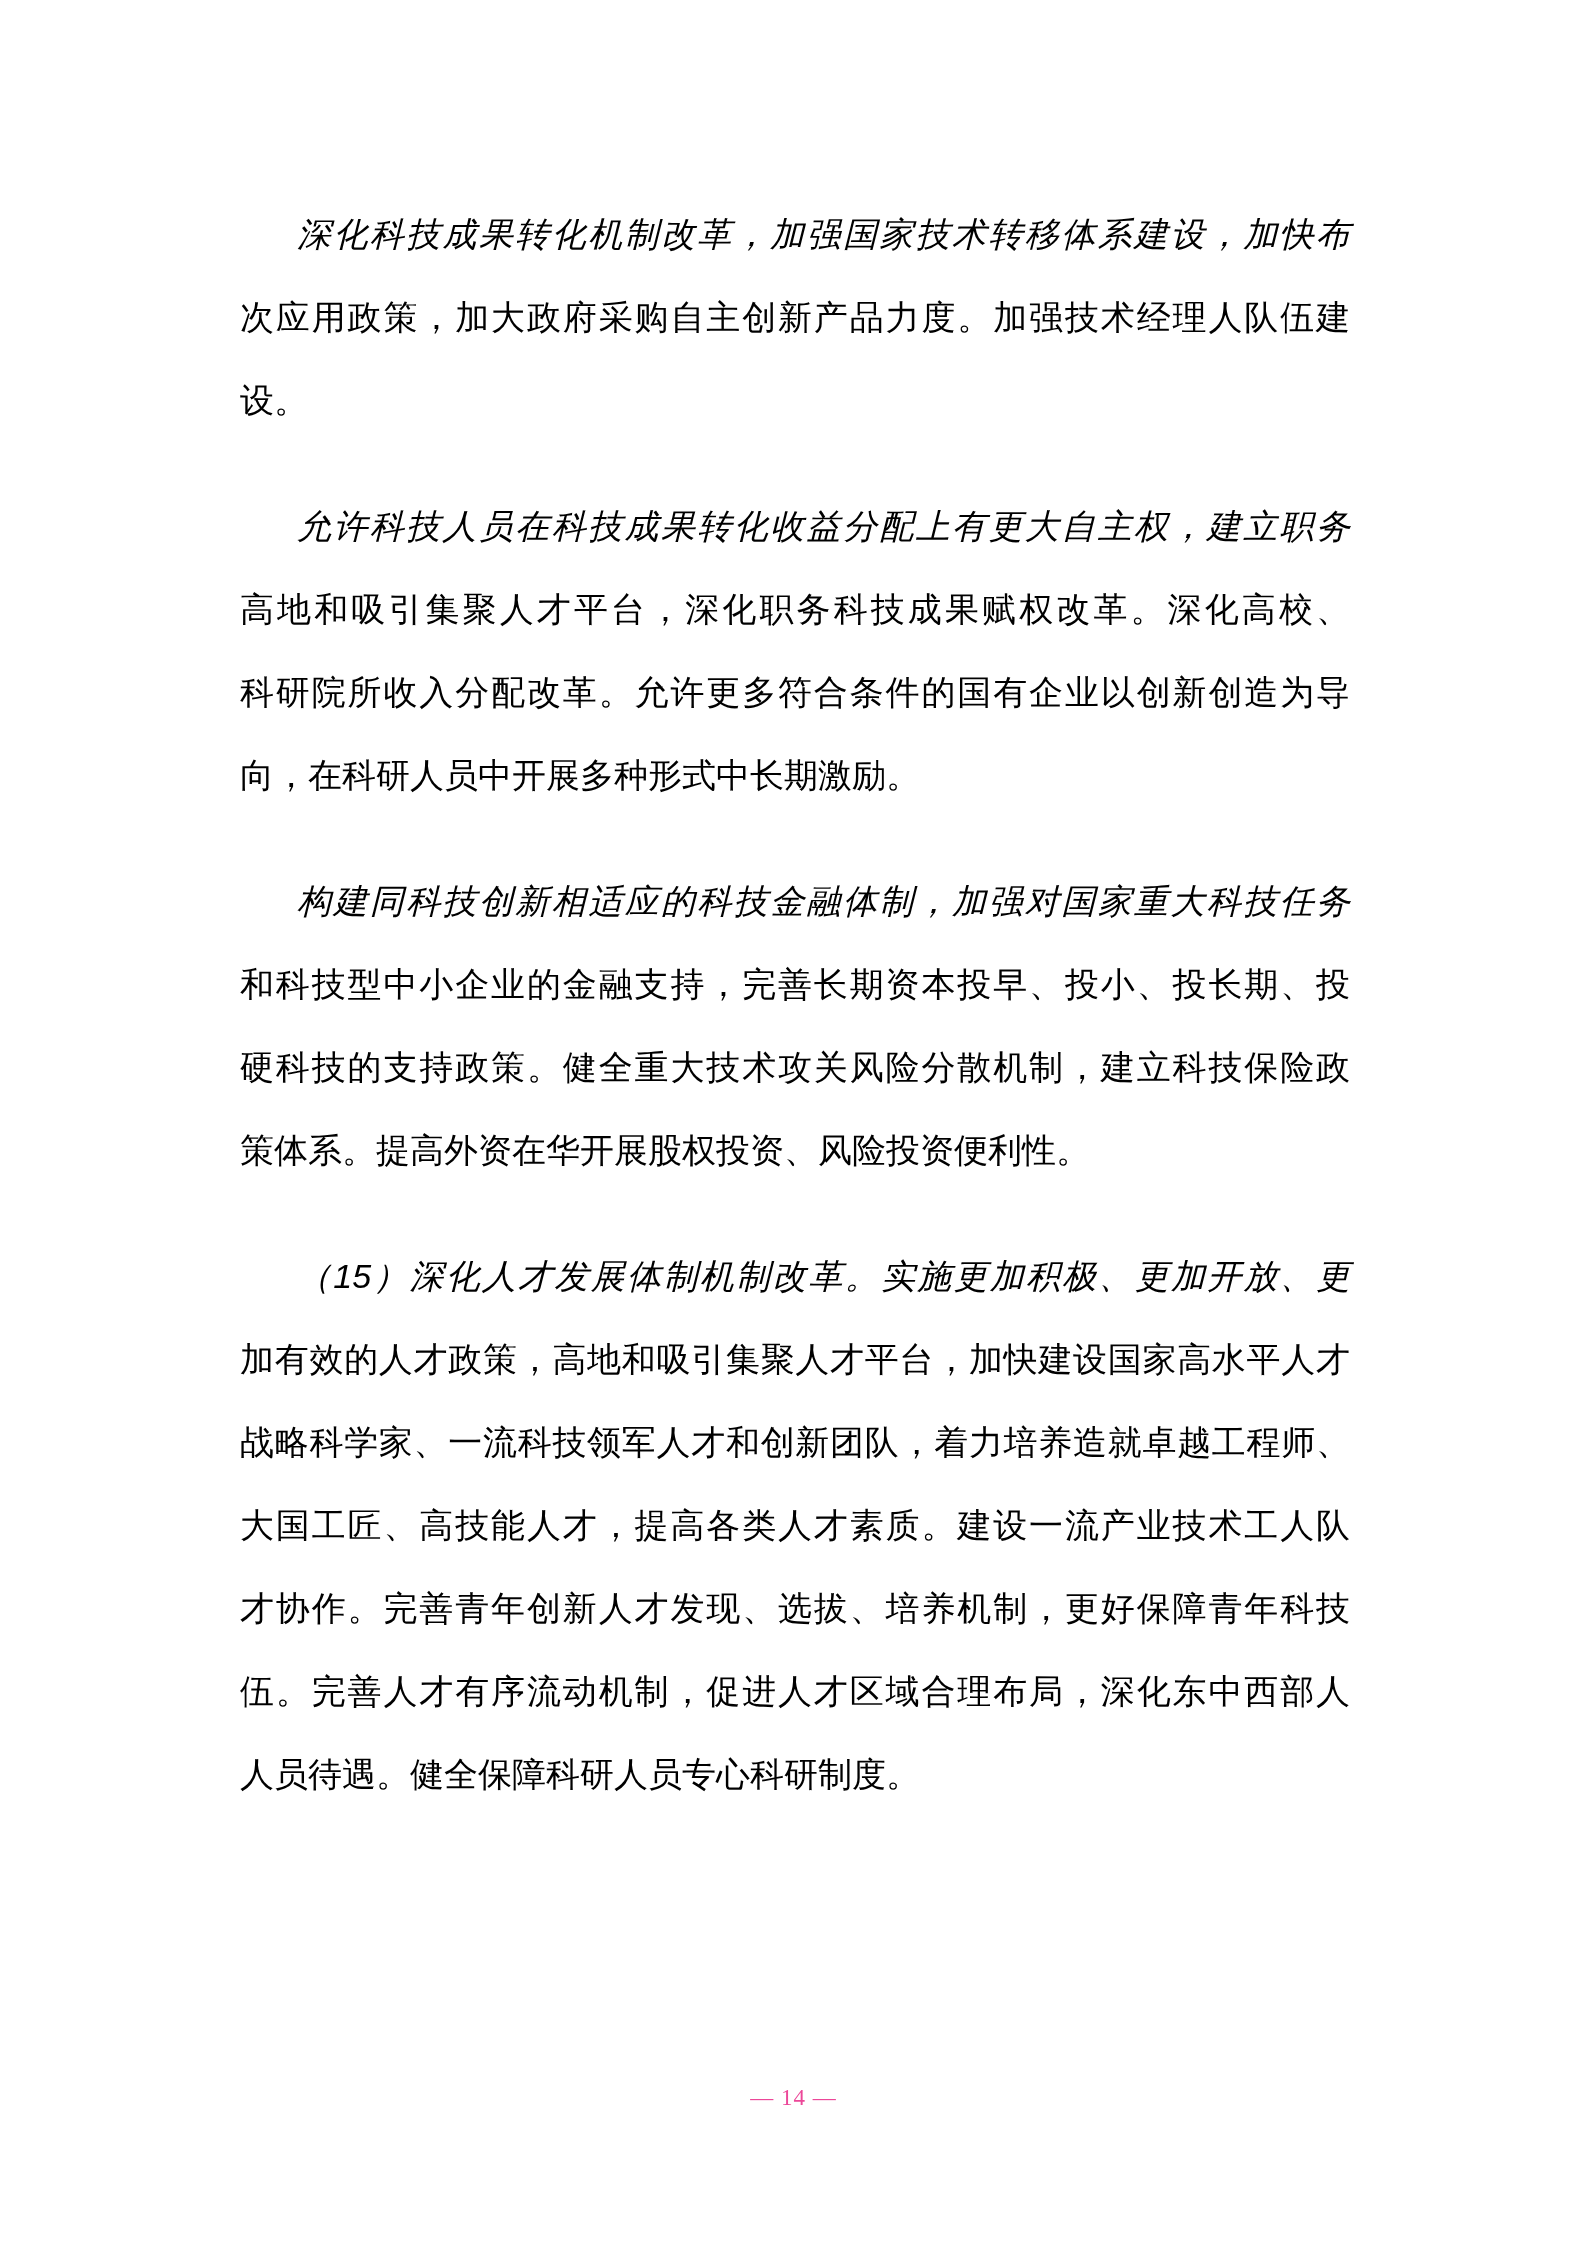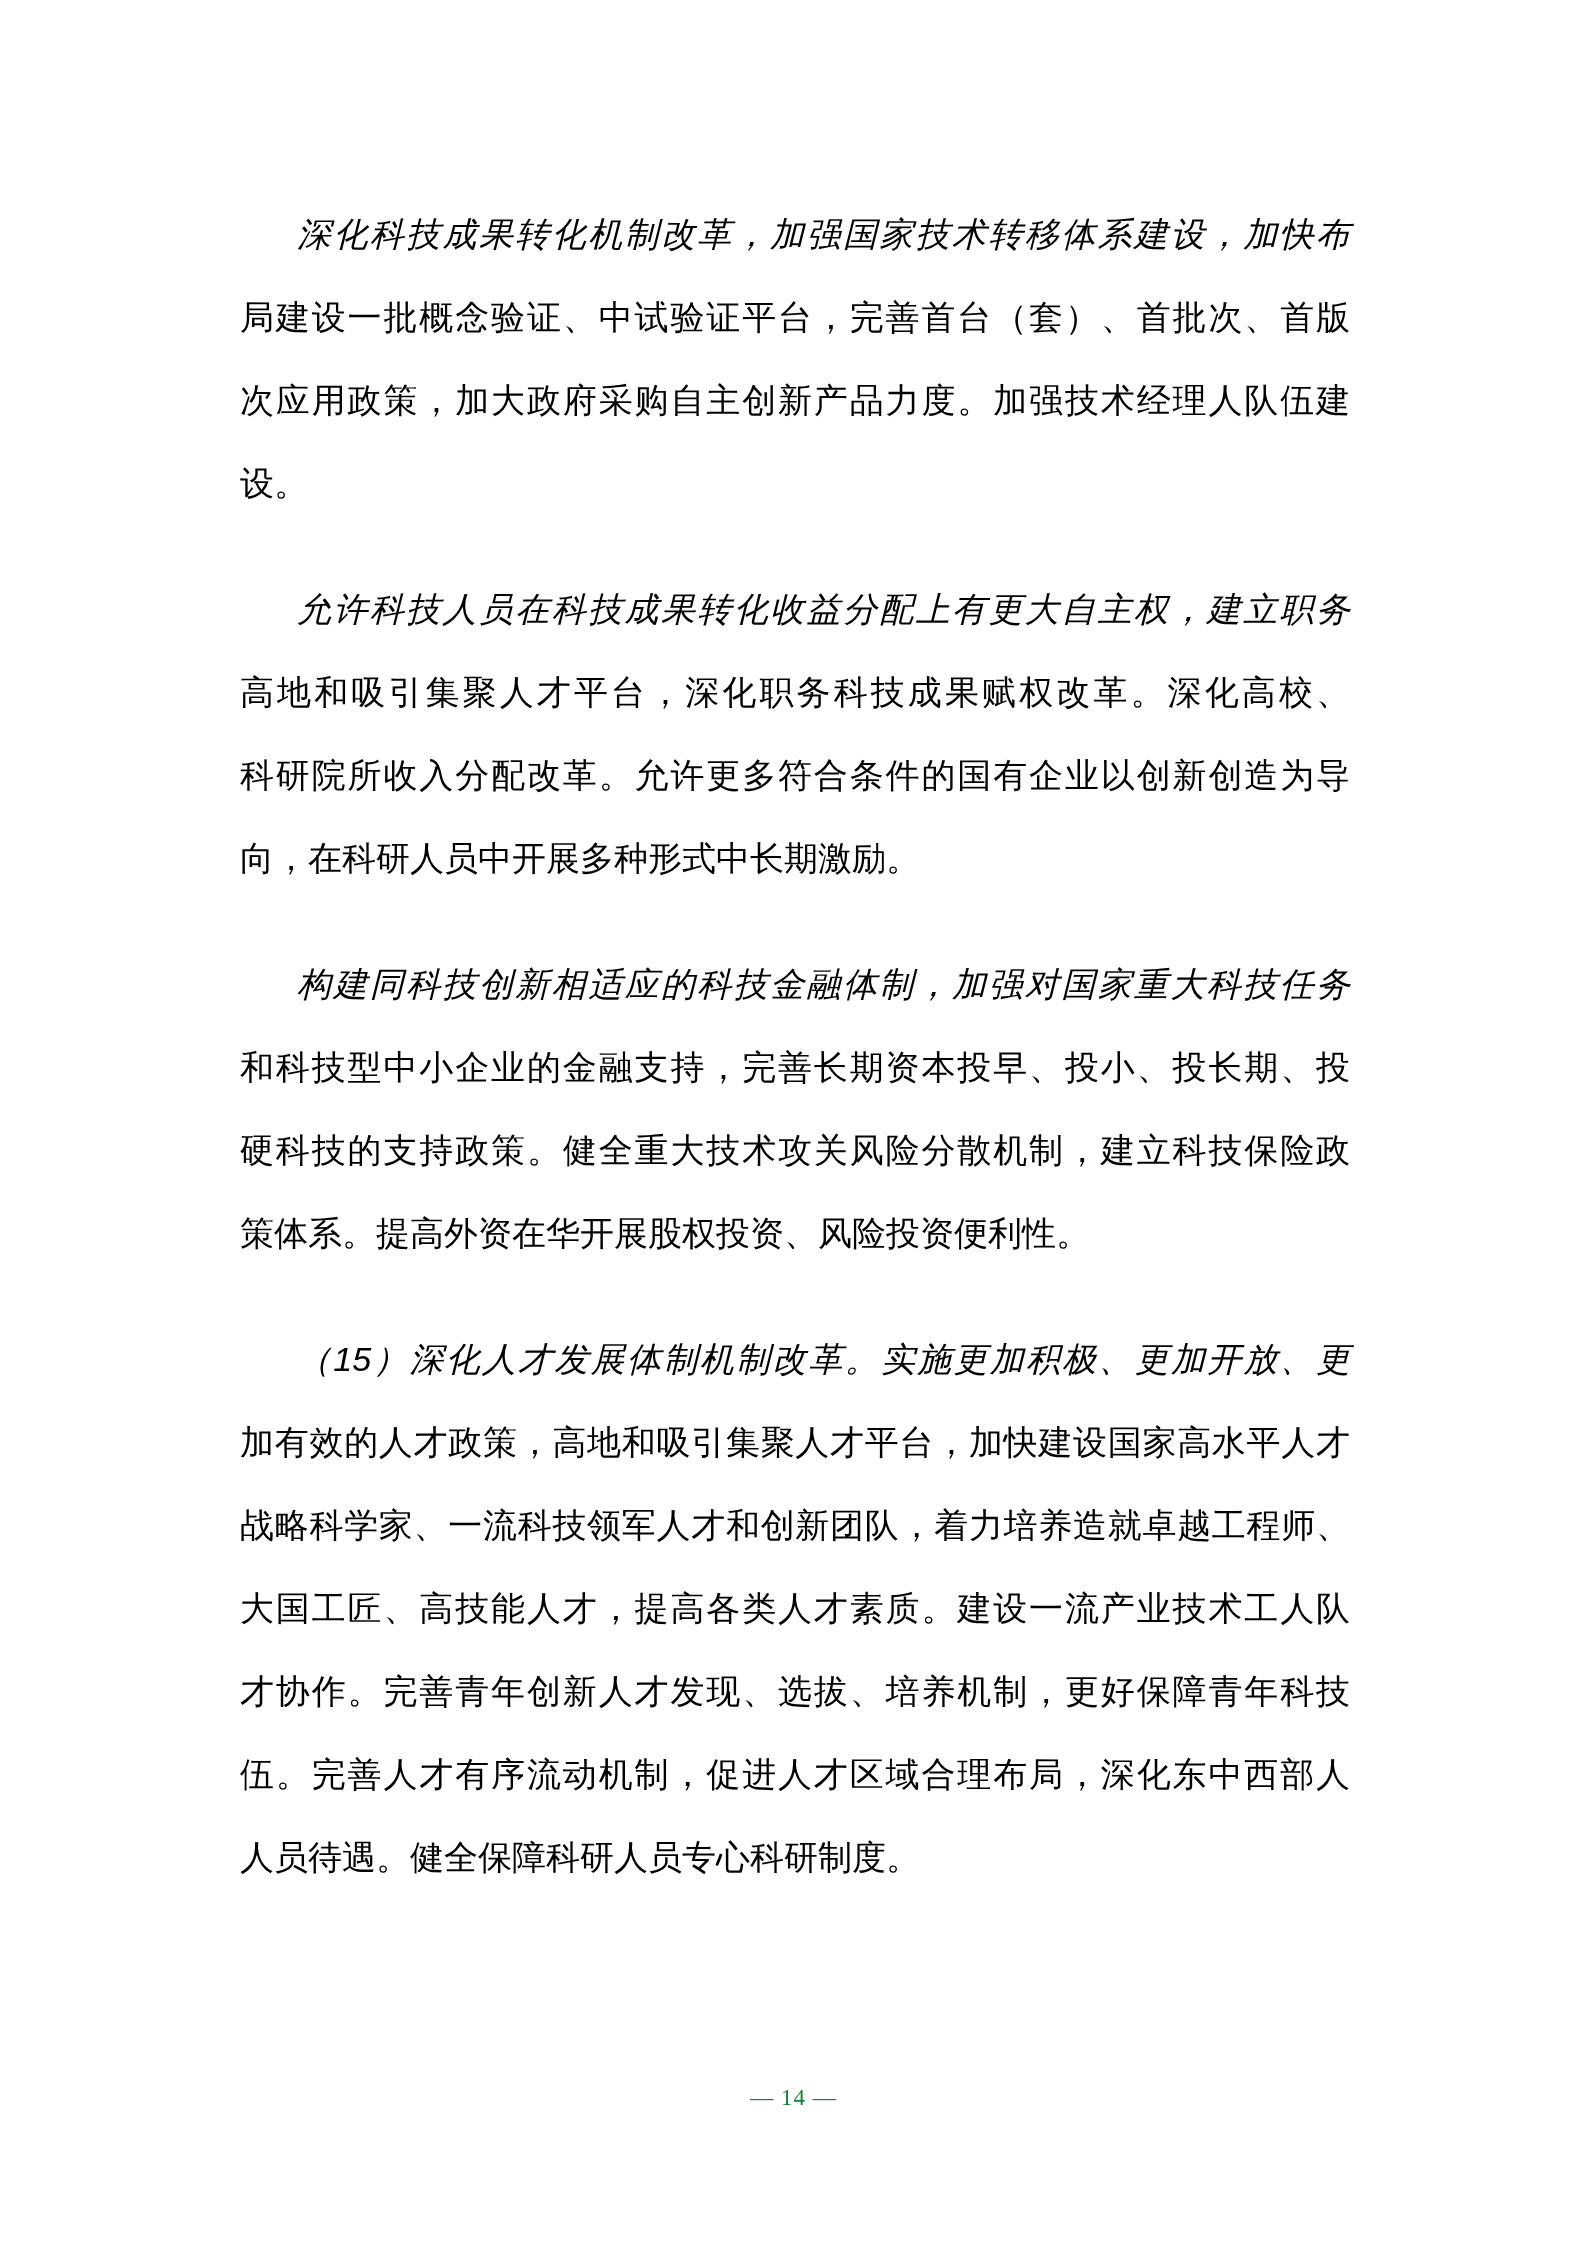--- a/index.html
+++ b/index.html
@@ -45,33 +45,32 @@
   .page-num {
     position: absolute;
     top: 2083px;
     left: 0;
     width: 1587px;
     text-align: center;
     font-size: 23px;
     line-height: 30px;
     letter-spacing: 1px;
     font-family: "Liberation Serif", "DejaVu Serif", serif;
-    color: #15803d;
+    color: #ec4899;
   }
 </style>
 </head>
 <body>
 
 <div class="doc">
 
   <div class="text-block">
 
     <div class="para">
       <div class="line first">深化科技成果转化机制改革，加强国家技术转移体系建设，加快布</div>
-      <div class="line">局建设一批概念验证、中试验证平台，完善首台（套）、首批次、首版</div>
       <div class="line">次应用政策，加大政府采购自主创新产品力度。加强技术经理人队伍建</div>
       <div class="line end">设。</div>
     </div>
 
     <div class="para">
       <div class="line first">允许科技人员在科技成果转化收益分配上有更大自主权，建立职务</div>
       <div class="line">高地和吸引集聚人才平台，深化职务科技成果赋权改革。深化高校、</div>
       <div class="line">科研院所收入分配改革。允许更多符合条件的国有企业以创新创造为导</div>
       <div class="line end">向，在科研人员中开展多种形式中长期激励。</div>
     </div>

